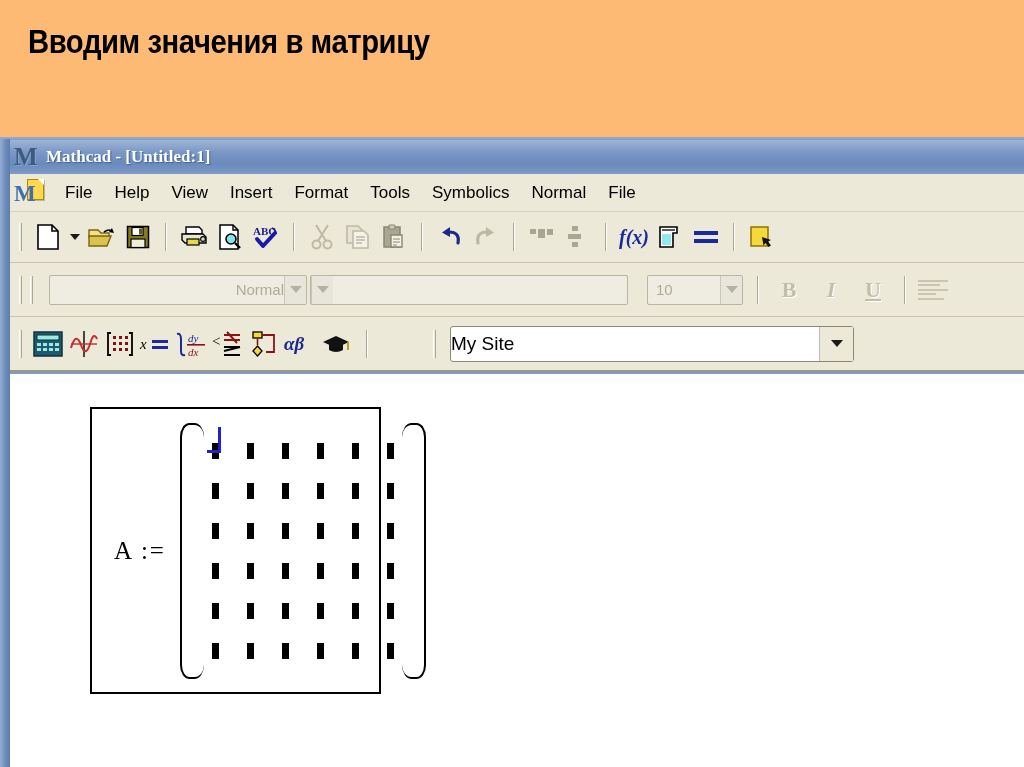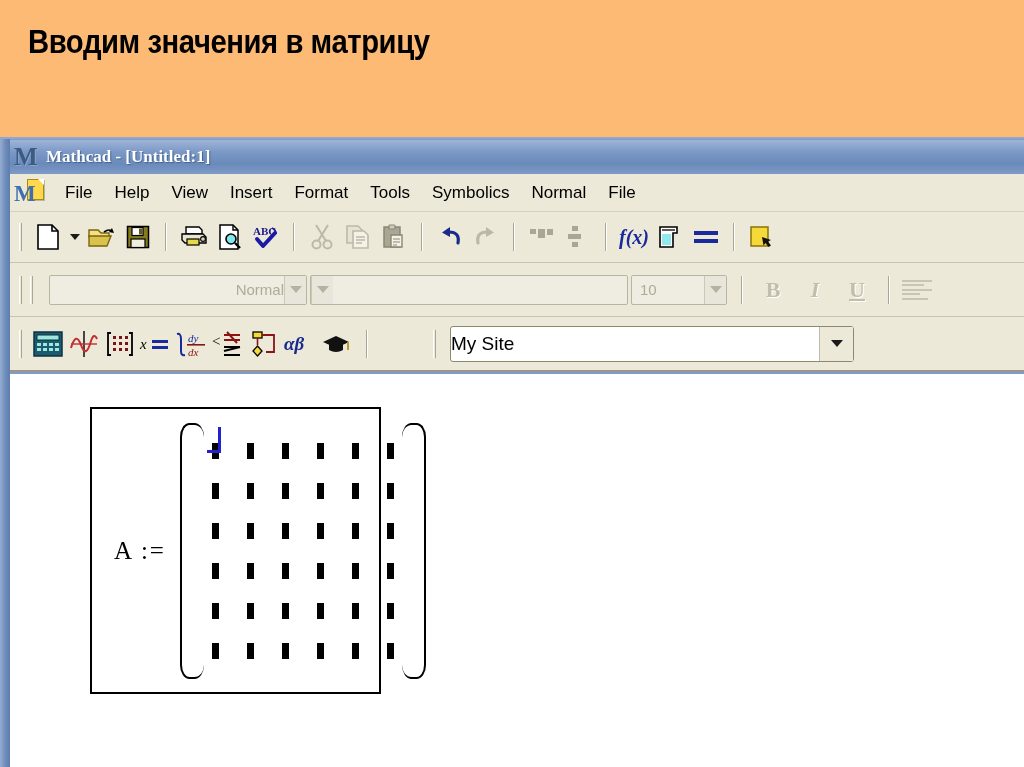--- a/index.html
+++ b/index.html
@@ -182,21 +182,21 @@
     flex: 0 0 auto;
   }
   .chev { width: 0; height: 0;
     border-left: 6px solid transparent;
     border-right: 6px solid transparent;
     border-top: 7px solid #b6b2a0; }
   .chev.dark { border-top-color: #1a1a1a; }
 
   #style-combo { width: 258px; margin-left: 8px; text-align: right; }
   #font-combo  { width: 318px; margin-left: 3px; }
-  #size-combo  { width: 96px; margin-left: 3px; gap: 24px; }
+  #size-combo  { width: 96px; margin-left: 19px; gap: 24px; }
 
   .fmt-btn {
     width: 42px; height: 32px;
     display: flex; align-items: center; justify-content: center;
     font-family: "Liberation Serif", serif;
     font-size: 22px; font-weight: 700;
     color: #c3beaa;
     text-shadow: 1px 1px 0 #ffffff;
     flex: 0 0 auto;
   }

